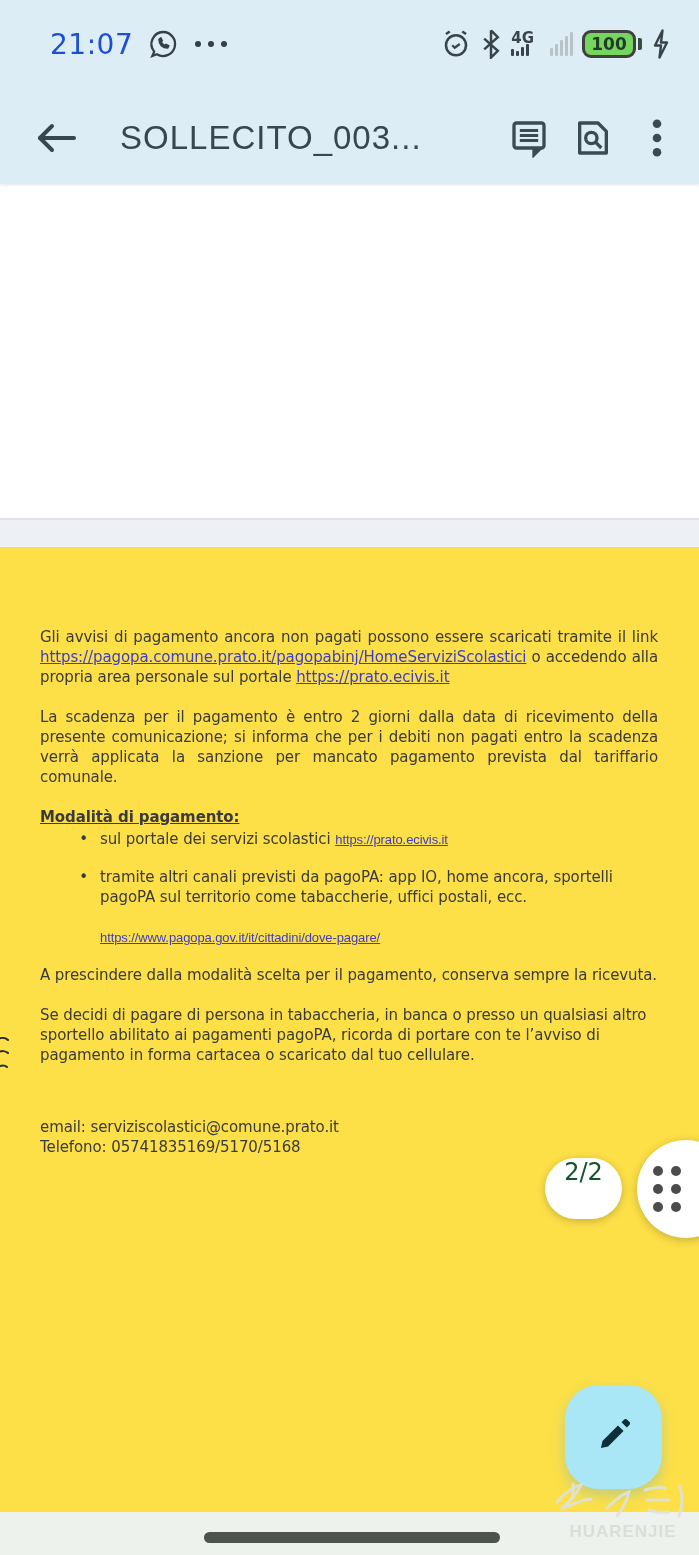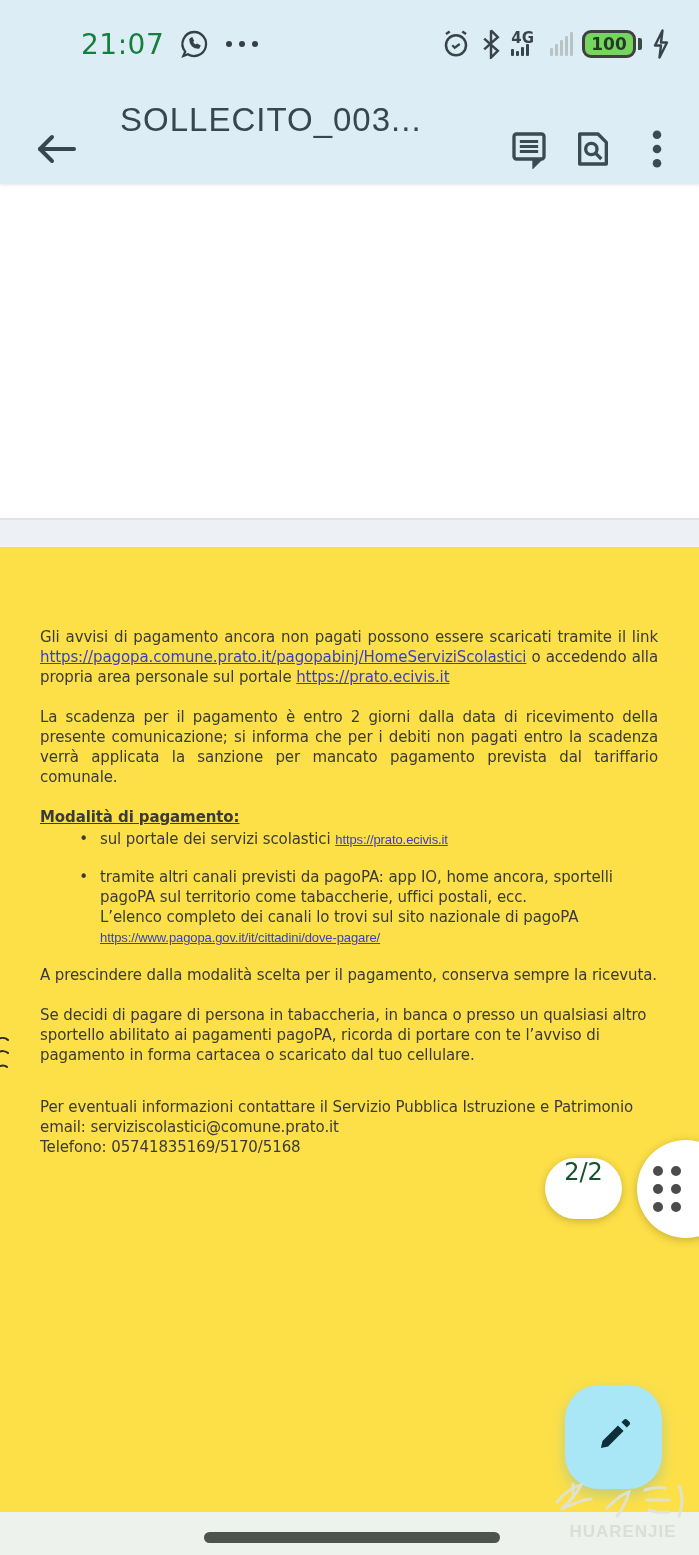--- a/index.html
+++ b/index.html
@@ -8,36 +8,36 @@
     position:relative; overflow:hidden; background:#ffffff;
     font-family:"DejaVu Sans", sans-serif;
   }
 
   
   .topbar { position:absolute; left:0; top:0; width:699px; height:184px;
             background:#dcedf5; z-index:5; box-shadow:0 1px 3px rgba(0,0,0,0.10); }
   .status-bar { position:absolute; left:0; top:0; width:699px; height:88px;
                 display:flex; align-items:center; }
   .status-left { display:flex; align-items:center; gap:14px; padding-left:50px; }
-  .status-time { font-size:28px; color:#15803d; letter-spacing:0.5px;margin-left:31px; }
+  .status-time { font-size:28px; color:#1d4ed8; letter-spacing:0.5px; }
   .status-right { position:absolute; right:28px; top:0; height:88px;
                   display:flex; align-items:center; gap:9px; }
   .sicon { display:flex; align-items:center; }
   .net-group { display:flex; align-items:flex-end; gap:16px; }
   .net-4g { font-size:15px; font-weight:bold; color:#39444a; line-height:12px; }
   .bars { display:flex; align-items:flex-end; gap:2px; }
   .bars i { display:block; width:3px; border-radius:1px; }
   .battery { display:flex; align-items:center; gap:2px; }
   .battery-body { width:54px; height:28px; border:3px solid #404040; border-radius:9px;
                   background:#76d55e; display:flex; align-items:center; justify-content:center; }
   .battery-body span { font-size:17px; font-weight:bold; color:#233c28; }
   .battery-nub { width:4px; height:12px; background:#3c4a42; border-radius:0 2px 2px 0; }
 
-  .app-header { position:absolute; left:0; top:101px; width:699px; height:96px;
-                display:flex; }
+  .app-header { position:absolute; left:0; top:90px; width:699px; height:96px;
+                display:flex; align-items:center; }
   .back-btn { margin-left:34px; display:flex; align-items:center; }
   .doc-title { margin-left:42px; font-size:33px; color:#36474f;
                font-family:"Liberation Sans", sans-serif; letter-spacing:1px; flex:1;
                white-space:nowrap; overflow:hidden; }
   .hicon { width:64px; display:flex; justify-content:center; align-items:center; }
   .header-actions { display:flex; align-items:center; margin-right:10px; }
 
   
   .viewer { position:absolute; left:0; top:184px; width:699px; height:1371px; background:#ffffff; }
   .page-prev { position:absolute; left:0; top:0; width:699px; height:334px; background:#ffffff; }
@@ -207,25 +207,25 @@
     <div class="doc-body" id="doc-body">
         <div class="para justify"><span>Gli avvisi di pagamento ancora non pagati possono essere scaricati tramite il link </span><a class="doc-link">https://pagopa.comune.prato.it/pagopabinj/HomeServiziScolastici</a><span> o accedendo alla propria area personale sul portale </span><a class="doc-link">https://prato.ecivis.it</a></div>
         <div class="para justify"><span>La scadenza per il pagamento è entro 2 giorni dalla data di ricevimento della presente comunicazione; si informa che per i debiti non pagati entro la scadenza verrà applicata la sanzione per mancato pagamento prevista dal tariffario comunale.</span></div>
         <div class="doc-heading"><span>Modalità di pagamento:</span></div>
         <div class="bullet-row">
           <span class="bullet-dot">•</span>
           <div class="bullet-content"><span>sul portale dei servizi scolastici </span><a class="doc-link small">https://prato.ecivis.it</a></div>
         </div>
         <div class="bullet-row">
           <span class="bullet-dot">•</span>
-          <div class="bullet-content"><span>tramite altri canali previsti da pagoPA: app IO, home ancora, sportelli pagoPA sul territorio come tabaccherie, uffici postali, ecc.</span><br><span>L’elenco completo dei canali lo trovi sul sito nazionale di pagoPA</span><br><a class="doc-link small">https://www.pagopa.gov.it/it/cittadini/dove-pagare/</a></div>
+          <div class="bullet-content"><span>tramite altri canali previsti da pagoPA: app IO, home ancora, sportelli pagoPA sul territorio come tabaccherie, uffici postali, ecc.</span><br><br><a class="doc-link small">https://www.pagopa.gov.it/it/cittadini/dove-pagare/</a></div>
         </div>
         <div class="para left"><span>A prescindere dalla modalità scelta per il pagamento, conserva sempre la ricevuta.</span></div>
         <div class="para left"><span>Se decidi di pagare di persona in tabaccheria, in banca o presso un qualsiasi altro sportello abilitato ai pagamenti pagoPA, ricorda di portare con te l’avviso di pagamento in forma cartacea o scaricato dal tuo cellulare.</span></div>
-        <div class="para left space-before"><span>Per eventuali informazioni contattare il Servizio Pubblica Istruzione e Patrimonio</span><br><span>email: serviziscolastici@comune.prato.it</span><br><span>Telefono: 05741835169/5170/5168</span></div>
+        <div class="para left space-before"><br><span>email: serviziscolastici@comune.prato.it</span><br><span>Telefono: 05741835169/5170/5168</span></div>
       </div>
   </div>
 </div>
 
 <div class="page-pill">
   <span>2/2</span>
 </div>
 
 <div class="grid-btn">
   <span class="grid-dots">

